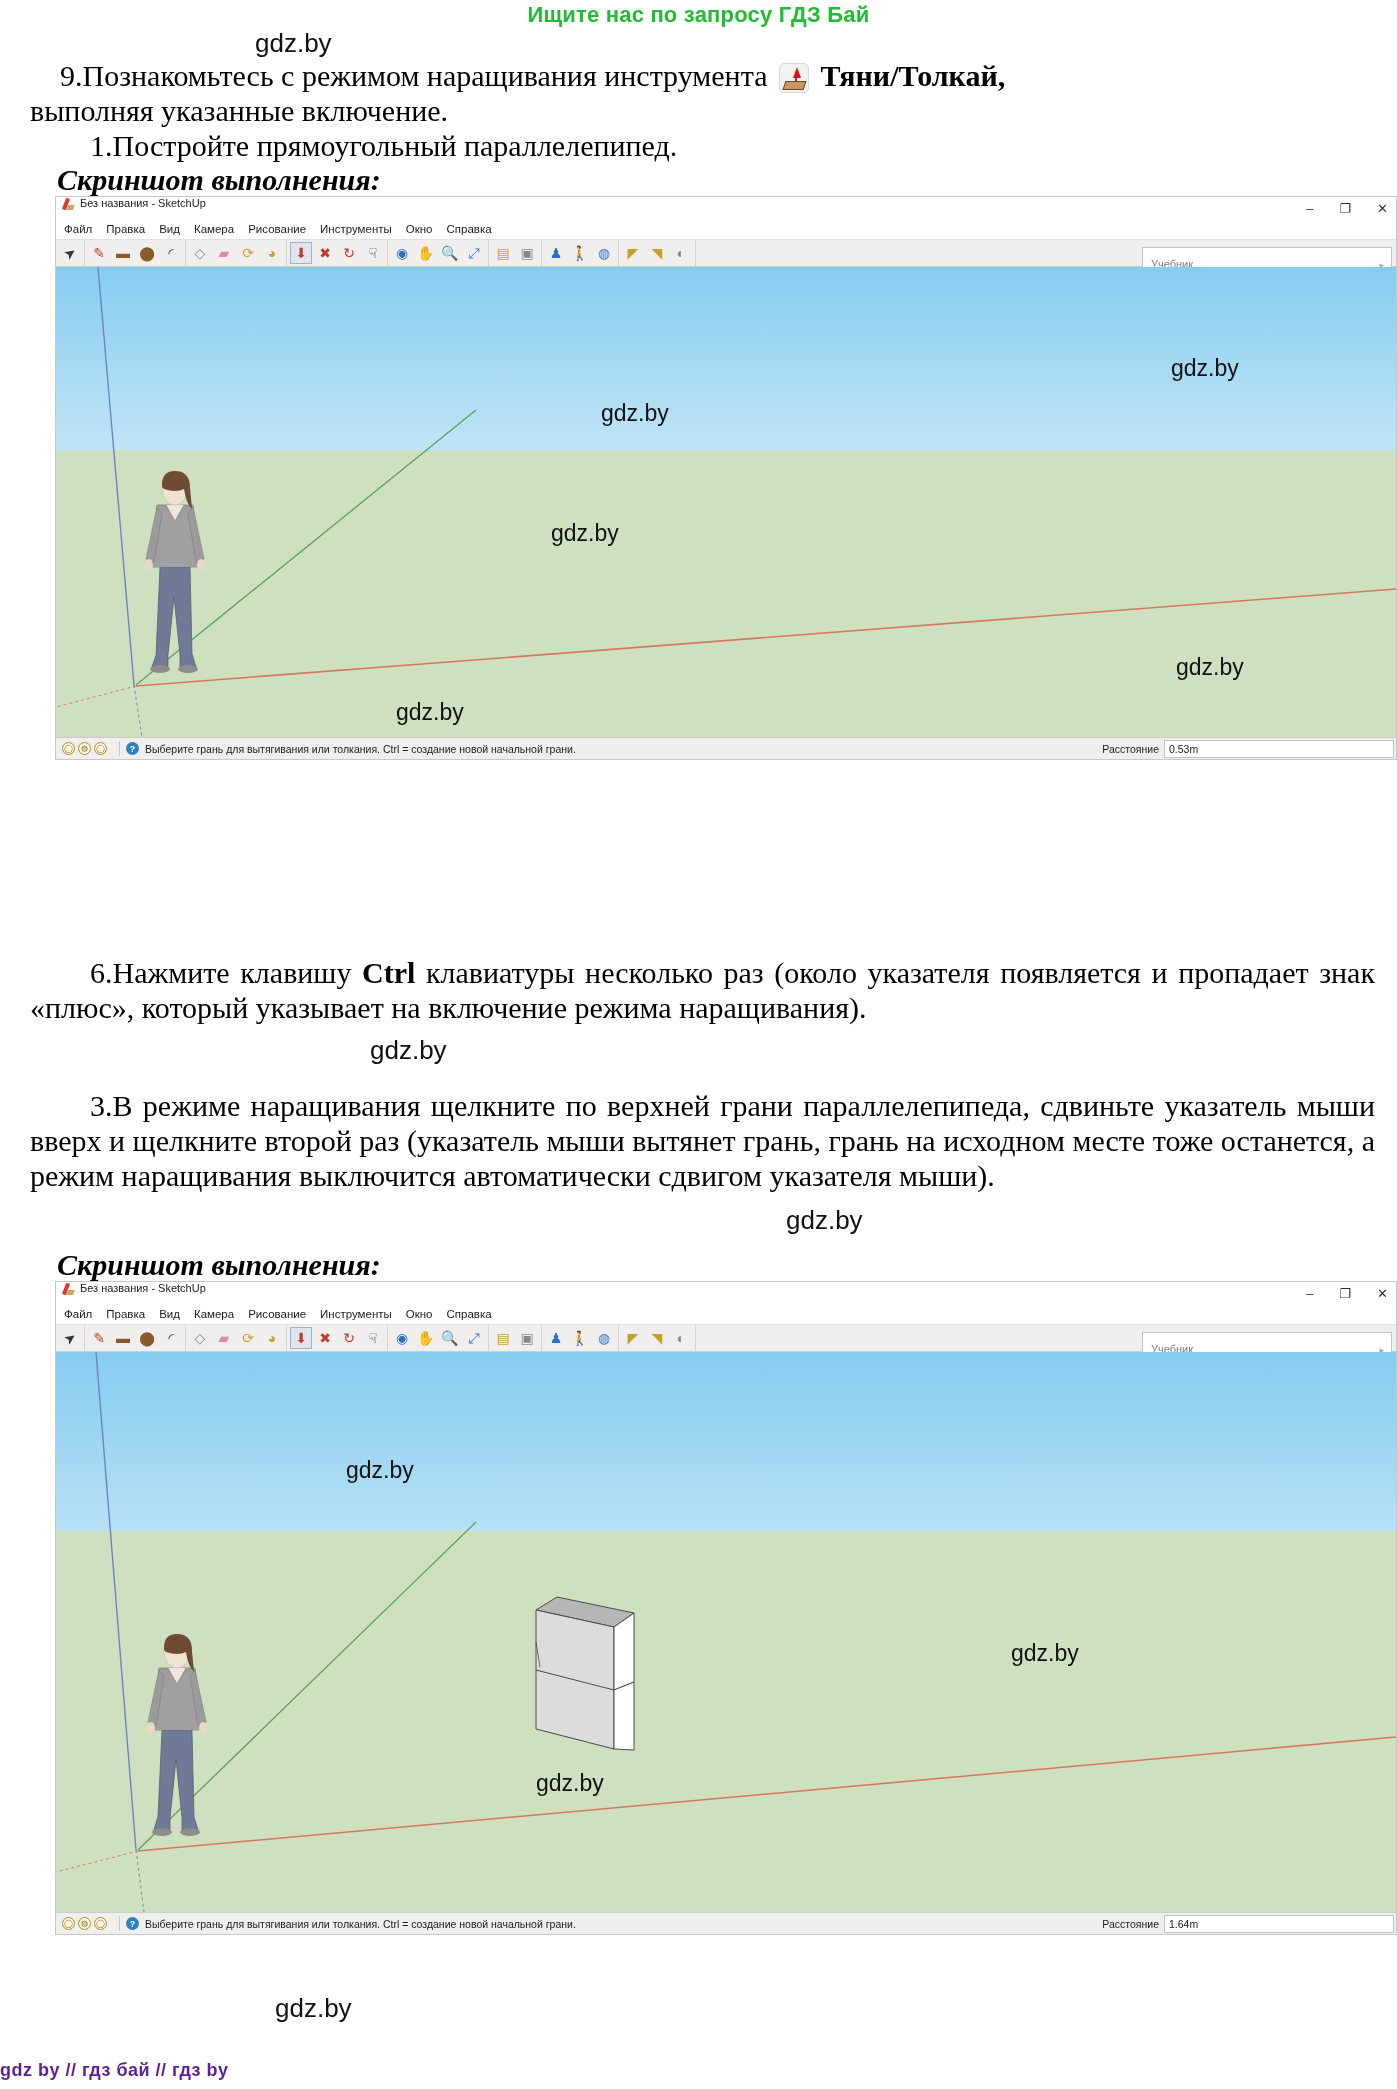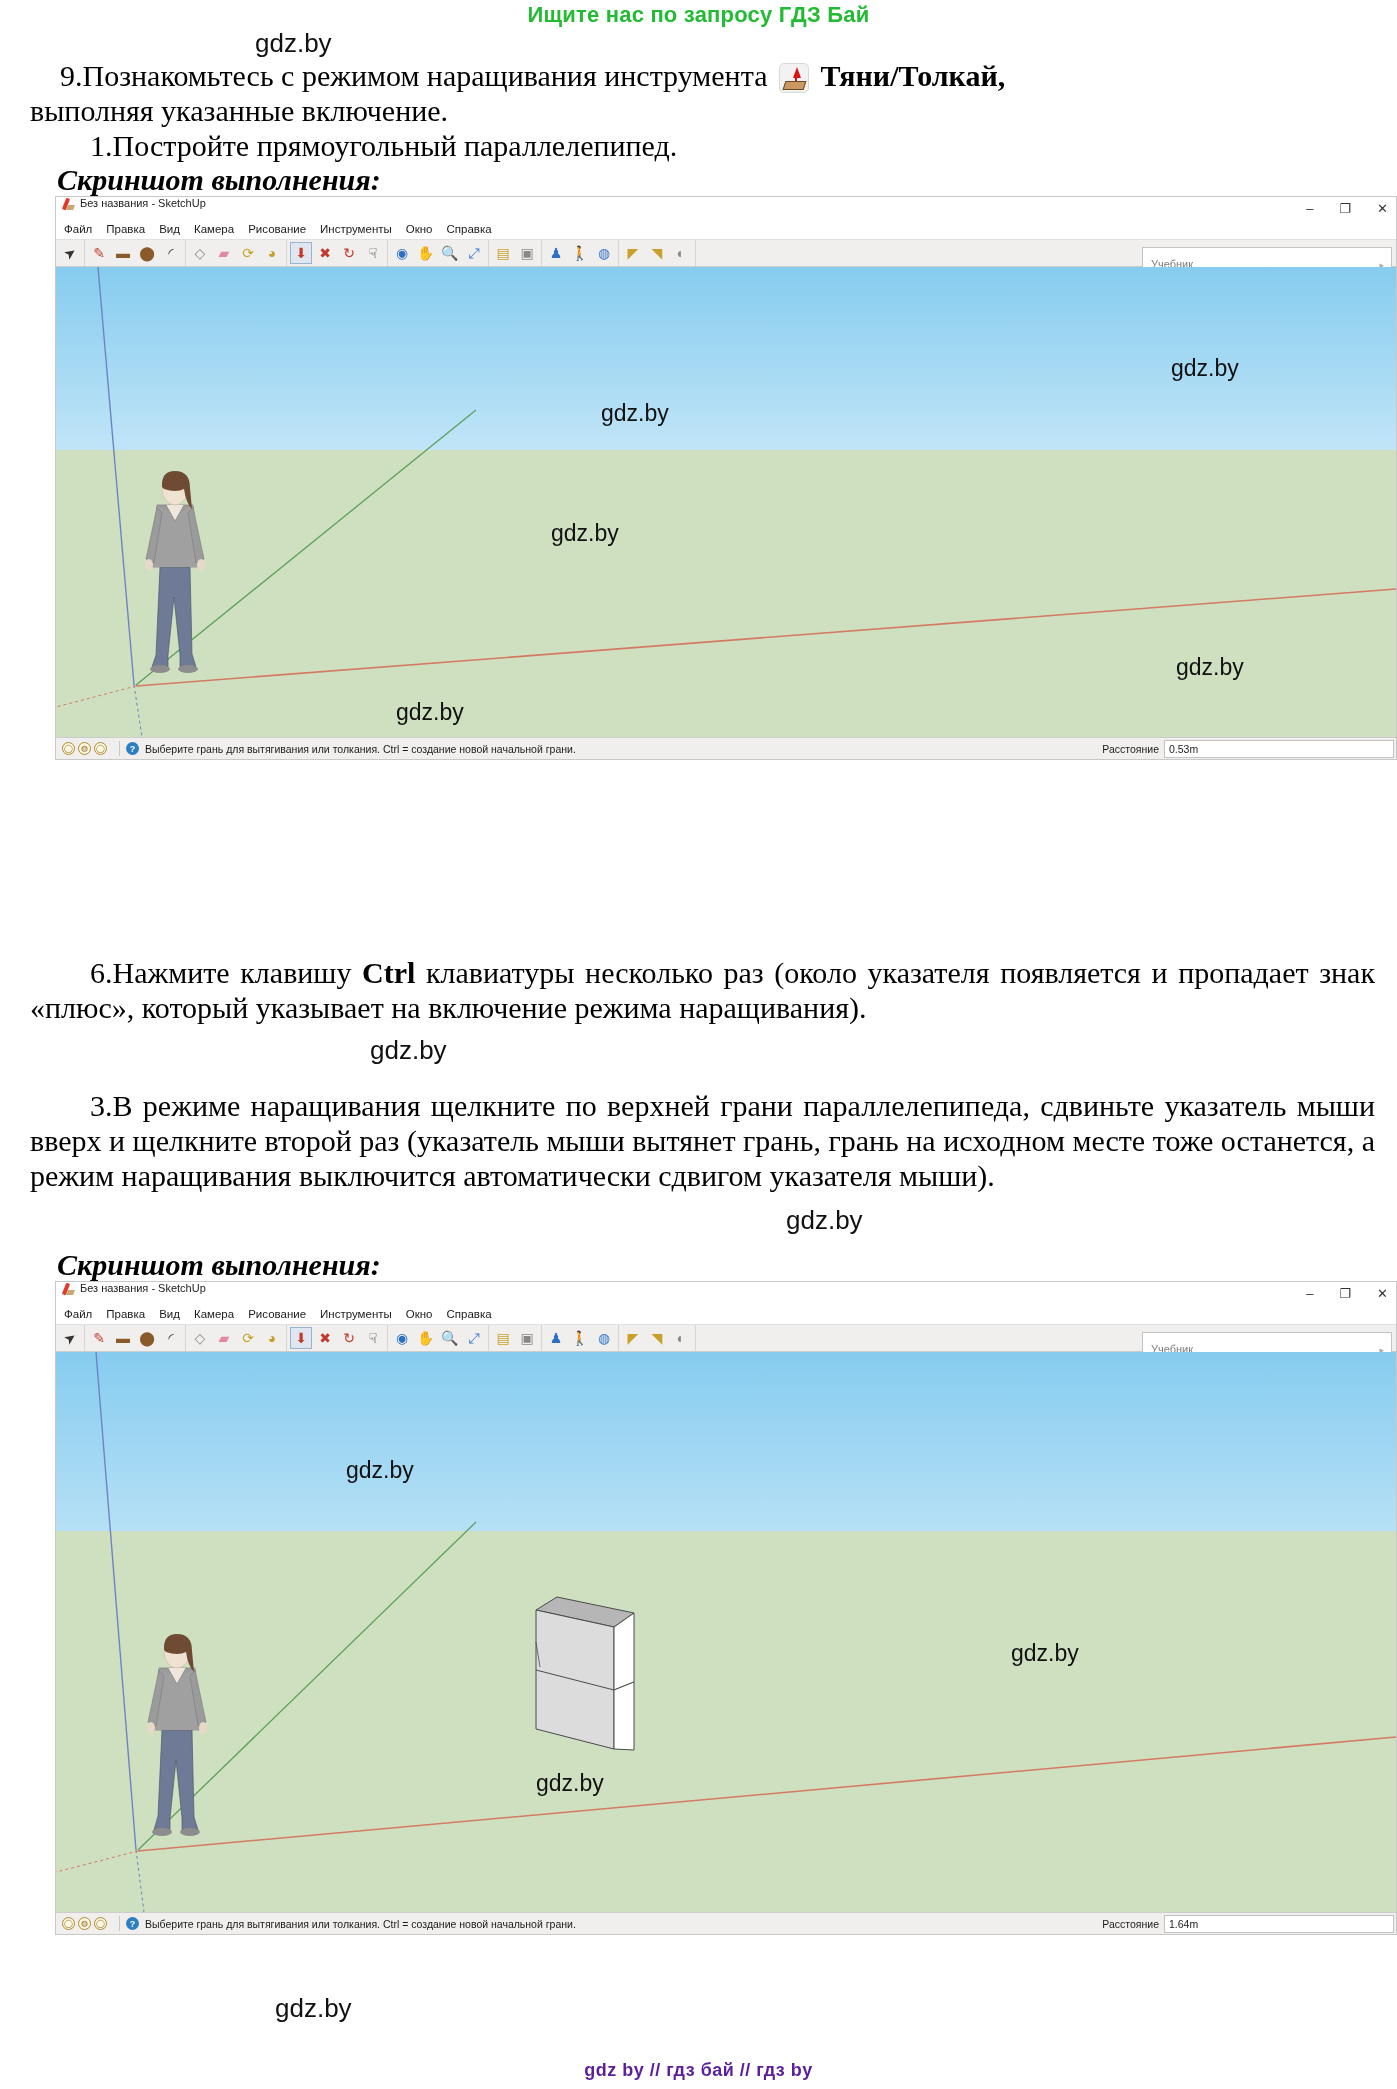--- a/index.html
+++ b/index.html
@@ -226,21 +226,20 @@
     width: 230px; height: 18px;
     background: #fff; border: 1px solid #c3c3c3;
     font-size: 10.5px; padding-left: 4px;
     display: flex; align-items: center;
   }
 
   
   .footer {
     position: absolute;
     bottom: 8px; left: 0; width: 100%;
-    text-align: center;
     font-family: "Liberation Sans", sans-serif;
     font-size: 18px;
     font-weight: bold;
     color: #5b1f9e;
     letter-spacing: .5px;
   }
 </style>
 </head>
 <body>
 

